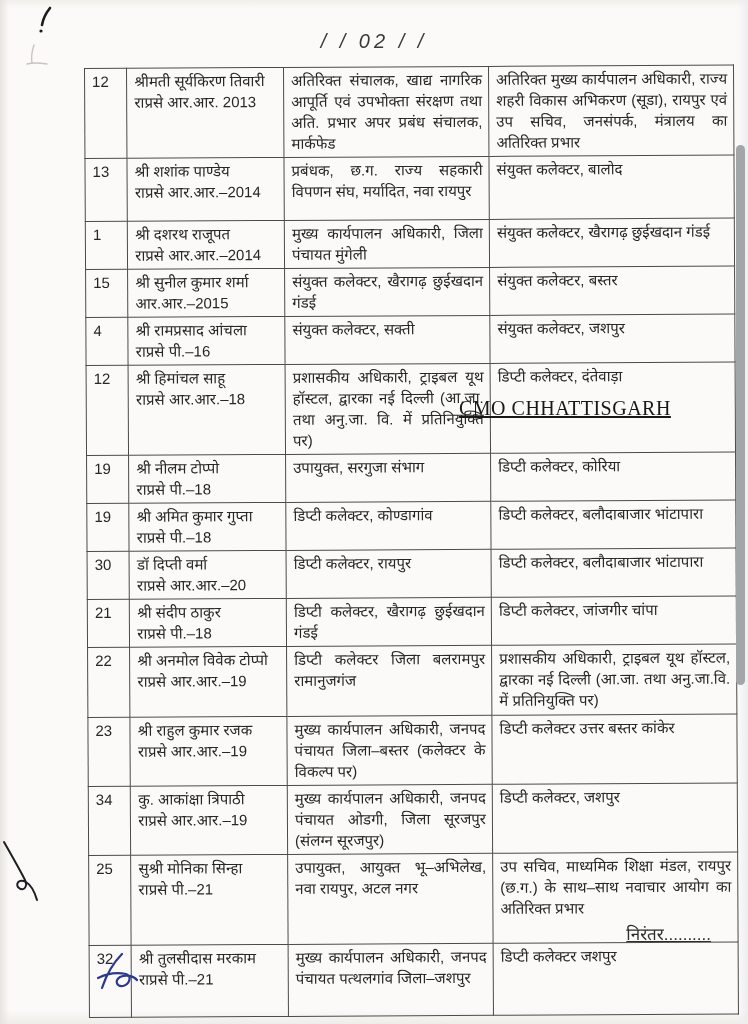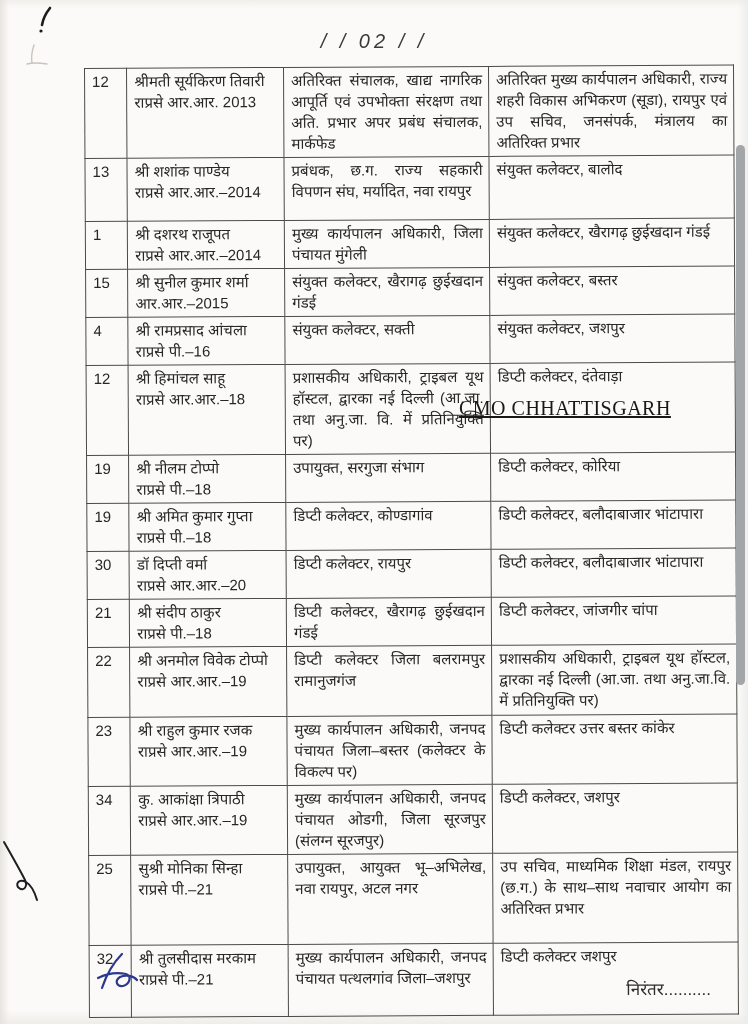--- a/index.html
+++ b/index.html
@@ -48,22 +48,22 @@
   tr:nth-child(11){height:70px;} tr:nth-child(12){height:65px;}
   tr:nth-child(13){height:60px;} tr:nth-child(14){height:90px;}
   tr:nth-child(15){height:72px;}
   .watermark{
     position:absolute;top:397px;left:459px;
     font-family:"Liberation Serif","DejaVu Serif",serif;
     font-size:20px;color:#181818;letter-spacing:0.5px;
     white-space:nowrap;z-index:5;text-decoration:underline;
   }
   .continuation{
-    position:absolute;top:977px;right:37px;
-    font-size:17px;color:#2d2d2d;
+    position:absolute;top:922px;right:37px;
+    font-size:17px;color:#2d2d2d;text-decoration:underline;
   }
   .scroll-thumb{
     position:absolute;left:736px;top:145px;
     width:9px;height:540px;border-radius:5px;
     background:#a3a6a8;z-index:6;
   }
   .mark{position:absolute;z-index:4;}
 </style>
 </head>
 <body>

